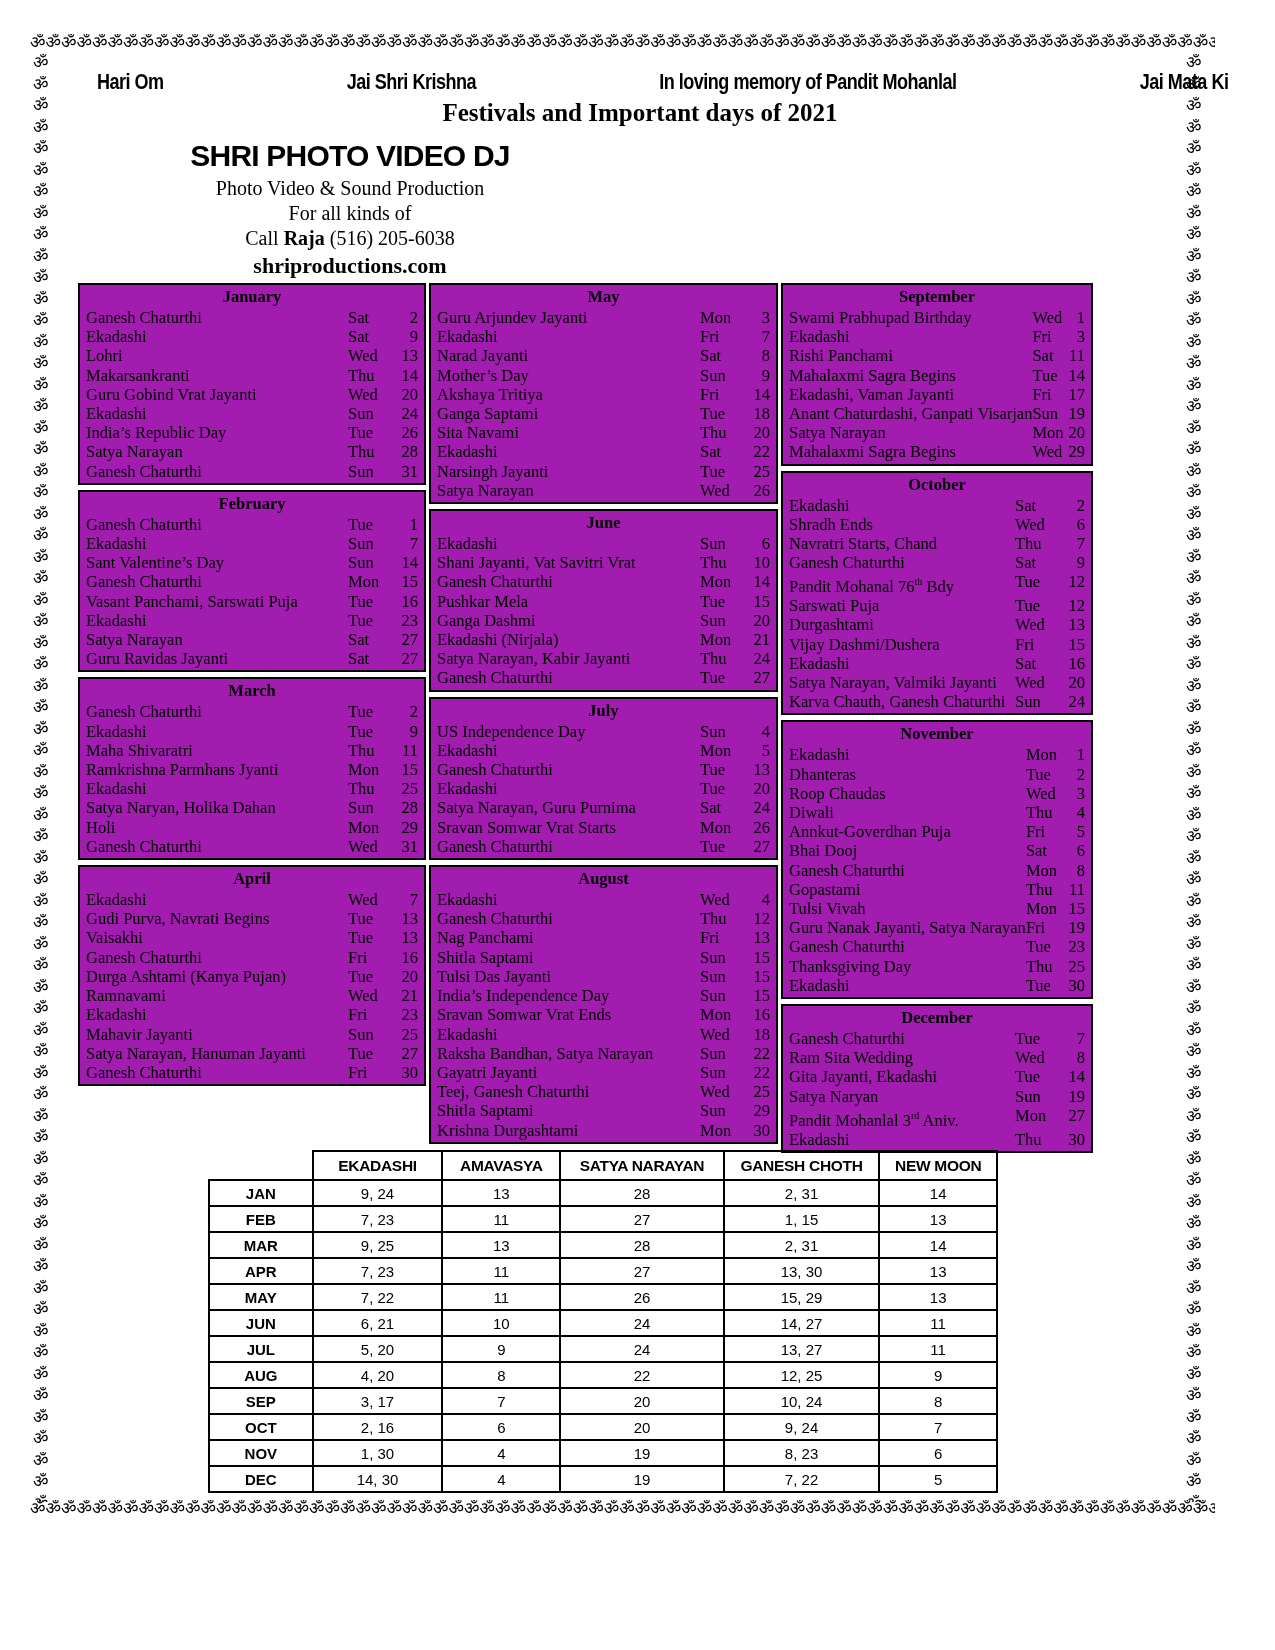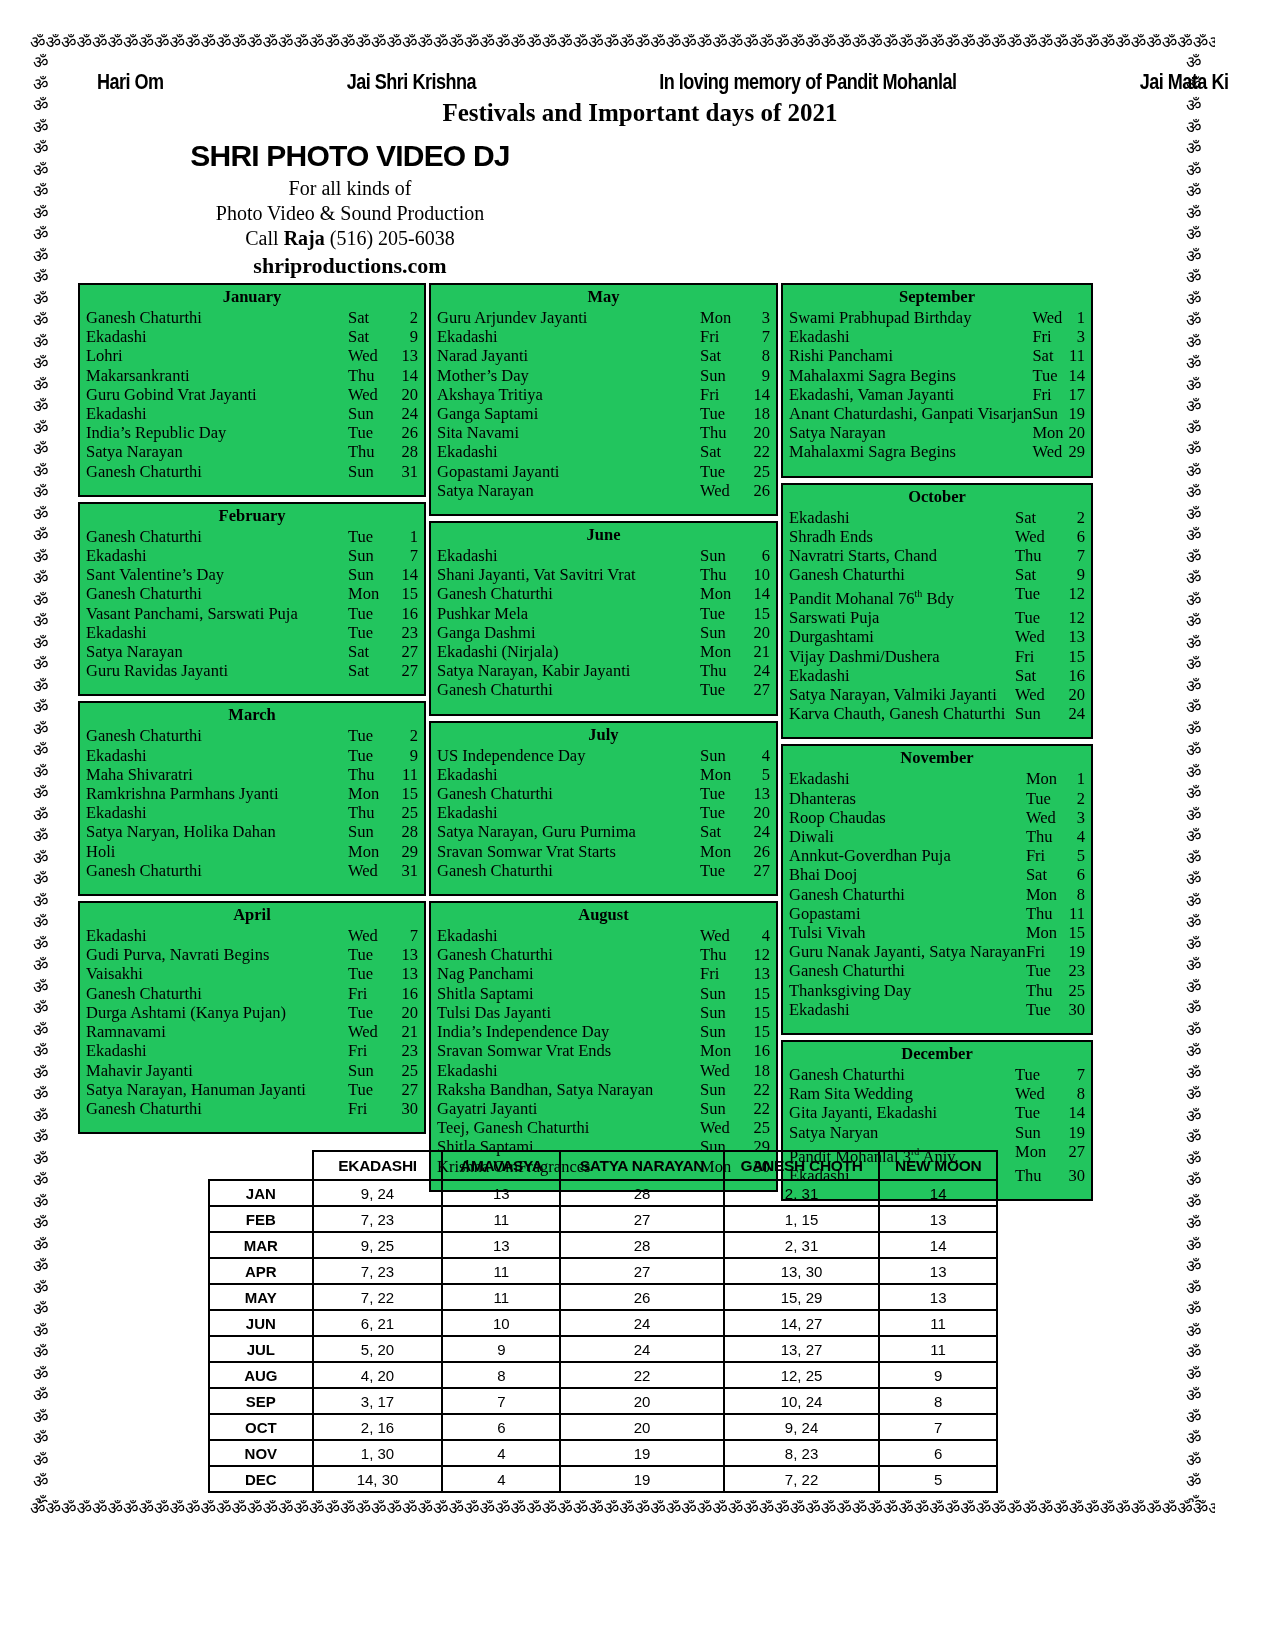--- a/index.html
+++ b/index.html
@@ -96,23 +96,23 @@
     display:flex;
     gap:0px;
   }
   .cal-col{ display:flex; flex-direction:column; }
   .cal-col.c1{ width:348px; }
   .cal-col.c2{ width:349px; margin-left:3px;}
   .cal-col.c3{ width:312px; margin-left:3px;}
 
   .mbox{
     border:2px solid #000;
-    padding:2px 6px 14px 6px;
+    padding:2px 6px 2px 6px;
     margin-bottom:5px;
-    background:#22c55e;
+    background:#a21caf;
   }
   .mname{
     text-align:center;
     font-weight:bold;
     font-size:16.5px;
     line-height:20px;
     margin-bottom:1px;
   }
   table.ev{
     width:100%;
@@ -309,22 +309,22 @@
     <span>Jai Shri Krishna</span>
     <span>In loving memory of Pandit Mohanlal</span>
     <span>Jai Mata Ki</span>
   </div>
 
   <div class="hdr-title">Festivals and Important days of 2021</div>
 
   <div class="promo">
     <div class="promo-col right">
       <div class="promo-name sans2">SHRI PHOTO VIDEO DJ</div>
+      <div class="promo-line">Photo Video &amp; Sound Production</div>
       <div class="promo-line">For all kinds of</div>
-      <div class="promo-line">Photo Video &amp; Sound Production</div>
       <div class="promo-line"><span>Call </span><b>Raja</b><span> (516) 205-6038</span></div>
       <div class="promo-site">shriproductions.com</div>
     </div>
   </div>
 
   <div class="cal">
     <div class="cal-col c1">
         <div class="mbox">
           <div class="mname">January</div>
           <table class="ev">
@@ -568,21 +568,21 @@
                 <td class="ev-name">Sita Navami</td>
                 <td class="ev-day">Thu</td>
                 <td class="ev-date">20</td>
               </tr>
               <tr>
                 <td class="ev-name">Ekadashi</td>
                 <td class="ev-day">Sat</td>
                 <td class="ev-date">22</td>
               </tr>
               <tr>
-                <td class="ev-name">Gopastami Jayanti</td>
+                <td class="ev-name">Narsingh Jayanti</td>
                 <td class="ev-day">Tue</td>
                 <td class="ev-date">25</td>
               </tr>
               <tr>
                 <td class="ev-name">Satya Narayan</td>
                 <td class="ev-day">Wed</td>
                 <td class="ev-date">26</td>
               </tr>
             </tbody>
           </table>
@@ -734,21 +734,21 @@
                 <td class="ev-name">Teej, Ganesh Chaturthi</td>
                 <td class="ev-day">Wed</td>
                 <td class="ev-date">25</td>
               </tr>
               <tr>
                 <td class="ev-name">Shitla Saptami</td>
                 <td class="ev-day">Sun</td>
                 <td class="ev-date">29</td>
               </tr>
               <tr>
-                <td class="ev-name">Krishna OmFragrances</td>
+                <td class="ev-name">Krishna Durgashtami</td>
                 <td class="ev-day">Mon</td>
                 <td class="ev-date">30</td>
               </tr>
             </tbody>
           </table>
         </div>
       </div>
     <div class="cal-col c3">
         <div class="mbox">
           <div class="mname">September</div>

